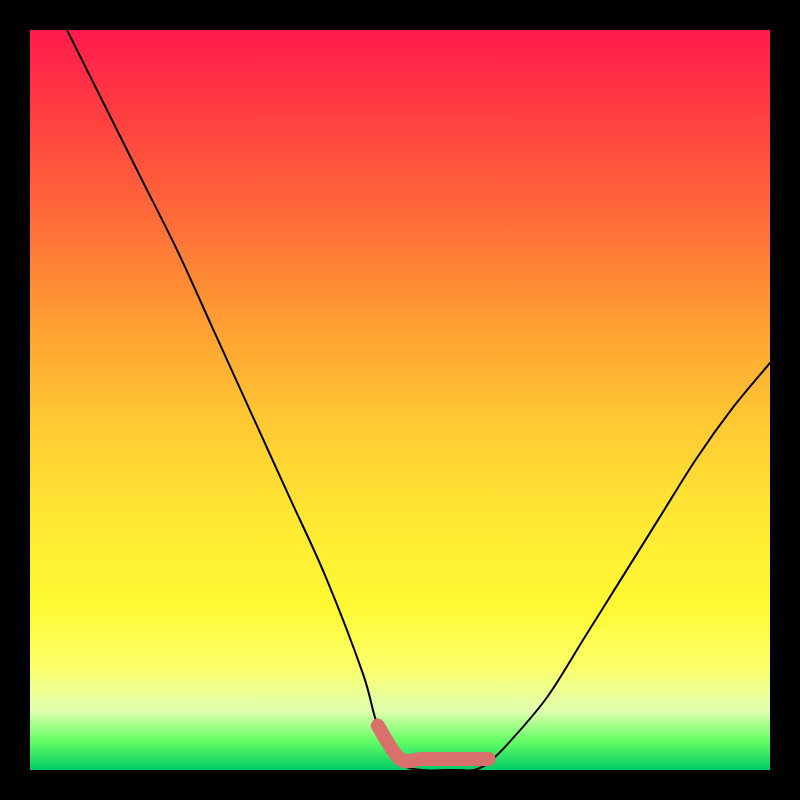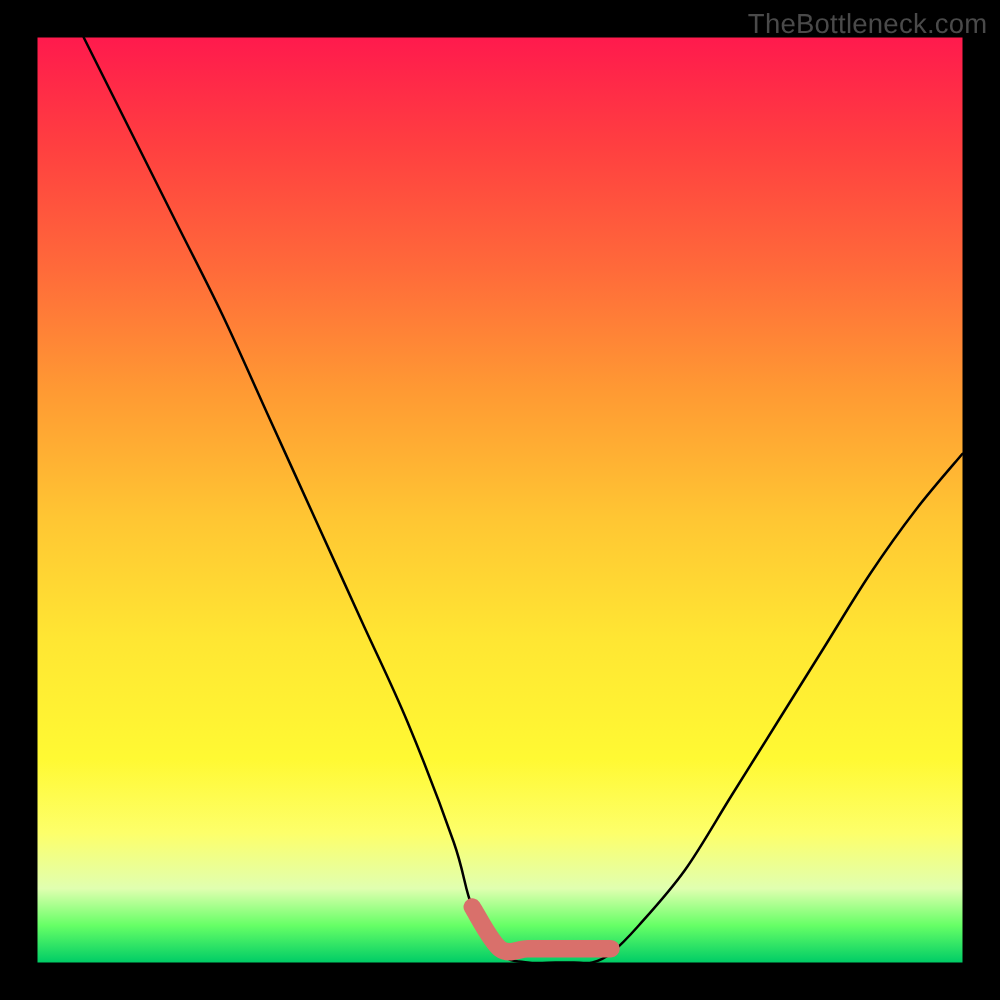--- a/index.html
+++ b/index.html
@@ -56,21 +56,20 @@
     width: 740px;
     height: 740px;
     overflow: visible;
   }
 </style>
 </head>
 <body>
 
 <div class="frame">
 
-  <div class="watermark">TheBottleneck.com</div>
 
   <div class="plot">
     <svg class="curve" viewBox="0 0 740 740" preserveAspectRatio="none">
       <path id="curve-path" d="M 37 0 C 43.166666666666664 12.333333333333334 61.666666666666664 49.33333333333333 74 74 C 86.33333333333333 98.66666666666667 98.66666666666667 123.33333333333333 111 148 C 123.33333333333333 172.66666666666666 135.66666666666666 196.1 148 222 C 160.33333333333334 247.9 172.66666666666666 276.2666666666667 185 303.40000000000003 C 197.33333333333334 330.53333333333336 209.66666666666666 357.6666666666667 222 384.8 C 234.33333333333334 411.93333333333334 246.66666666666666 439.06666666666666 259 466.2 C 271.3333333333333 493.3333333333333 283.6666666666667 518 296 547.6 C 308.3333333333333 577.2 324.3666666666667 619.1333333333333 333 643.8 C 341.6333333333333 668.4666666666666 341.63333333333327 680.8 347.79999999999995 695.6 C 353.96666666666664 710.4000000000001 362.59999999999997 725.2 370 732.6 C 377.40000000000003 740 384.80000000000007 738.7666666666667 392.20000000000005 740 C 399.6 741.2333333333333 408.23333333333335 740 414.40000000000003 740 C 420.5666666666667 740 424.26666666666665 740 429.2 740 C 434.1333333333333 740 439.06666666666666 741.2333333333333 444 740 C 448.93333333333334 738.7666666666667 452.6333333333333 737.5333333333333 458.8 732.6 C 464.9666666666667 727.6666666666667 471.1333333333333 721.5 481 710.4 C 490.8666666666667 699.3 505.6666666666667 683.2666666666667 518 666 C 530.3333333333334 648.7333333333333 542.6666666666666 626.5333333333333 555 606.8 C 567.3333333333334 587.0666666666666 579.6666666666666 567.3333333333334 592 547.6 C 604.3333333333334 527.8666666666667 616.6666666666666 508.1333333333333 629 488.4 C 641.3333333333334 468.66666666666663 653.6666666666666 447.7 666 429.2 C 678.3333333333334 410.7 690.6666666666666 393.4333333333334 703 377.40000000000003 C 715.3333333333334 361.3666666666667 733.8333333333334 340.4 740 332.99999999999994" fill="none" stroke="#000" stroke-width="2" stroke-linecap="round" stroke-linejoin="round"></path>
       <path id="band-path" d="M 347.79999999999995 695.6 C 351.49999999999994 701.15 362.59999999999997 723.35 370 728.9 C 377.40000000000003 734.4499999999999 384.80000000000007 728.9 392.20000000000005 728.9 C 399.6 728.9 408.23333333333335 728.9 414.40000000000003 728.9 C 420.5666666666667 728.9 424.26666666666665 728.9 429.2 728.9 C 434.1333333333333 728.9 439.06666666666666 728.9 444 728.9 C 448.93333333333334 728.9 456.33333333333337 728.9 458.8 728.9" fill="none" stroke="#d9706b" stroke-width="14" stroke-linecap="round" stroke-linejoin="round"></path>
     </svg>
   </div>
 
 </div>
 

